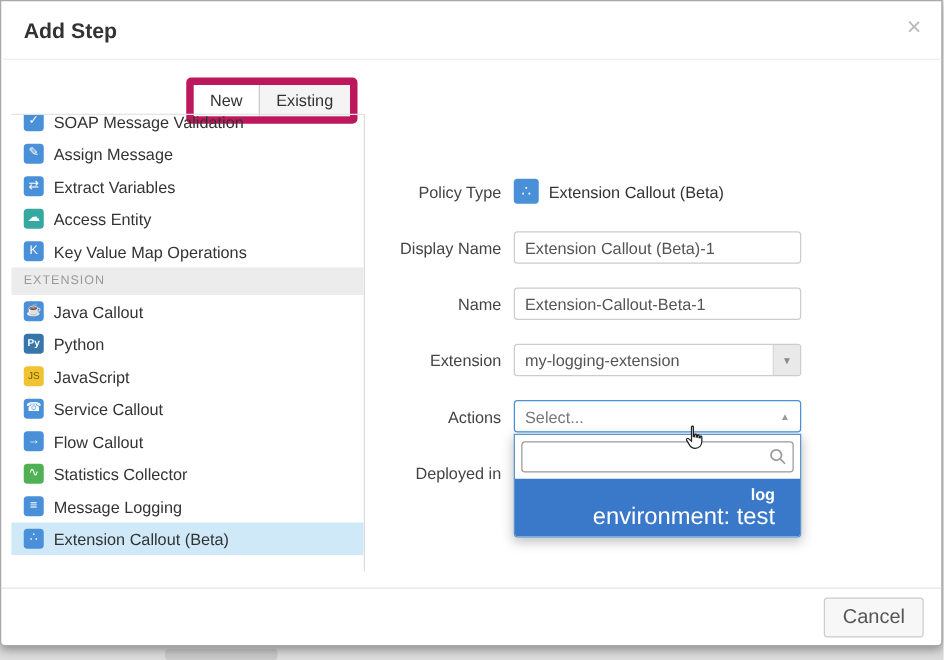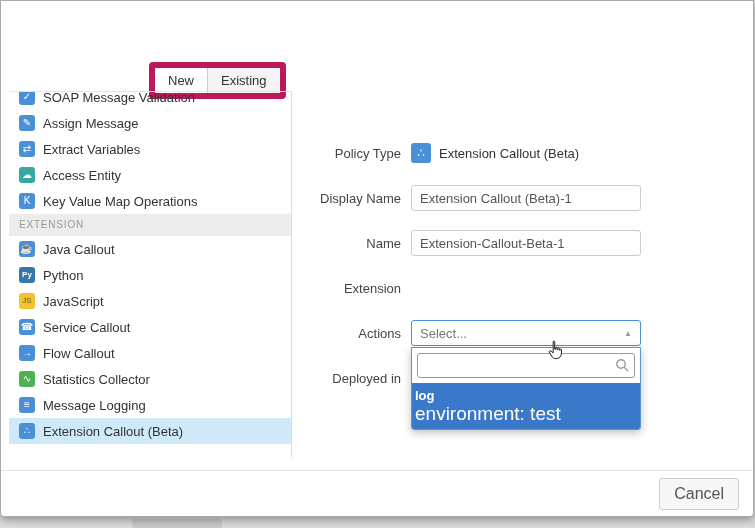--- a/index.html
+++ b/index.html
@@ -35,40 +35,44 @@
   .fselect { width:230px; height:26px; border:1px solid #ccc; border-radius:3px; display:flex; align-items:center; position:relative; background:#fff; }
   .fselect .val { flex:1; padding:0 8px; font-size:13px; color:#555; white-space:nowrap; overflow:hidden; }
   .arrowbox { width:22px; align-self:stretch; background:#e9e9e9; border-left:1px solid #ccc; border-radius:0 2px 2px 0; display:flex; align-items:center; justify-content:center; color:#888; font-size:8px; }
   .actions-select { border-color:#4a90d9; }
   .actions-select .val { color:#777; }
   .actions-select .caret { position:absolute; right:8px; color:#999; font-size:8px; }
   .dd-panel { position:absolute; top:26px; left:-1px; width:230px; background:#fff; border:1px solid #5a96d2; border-radius:0 0 3px 3px; box-shadow:0 3px 9px rgba(0,0,0,.25); z-index:10; overflow:hidden; }
   .dd-search-wrap { margin:5px; position:relative; }
   .dd-search { width:100%; height:25px; border:1px solid #999; border-radius:3px; padding:0 24px 0 7px; font-size:13px; font-family:inherit; }
   .dd-search-icon { position:absolute; right:5px; top:5px; }
-  .dd-option { background:#3a78c9; color:#fff; padding:4px 3px 6px; }
+  .dd-option { background:#3a78c9; color:#fff; padding:4px 20px 6px;text-align:right; }
   .opt-label { font-weight:bold; font-size:13px; line-height:18px; }
   .opt-sub { font-size:19px; line-height:18px; }
 
   .footer { position:absolute; left:0; right:0; bottom:0; height:46px; border-top:1px solid #e5e5e5;
             display:flex; align-items:center; justify-content:flex-end; padding-right:14px; gap:8px; }
   .btn { font-family:inherit; font-size:16px; border-radius:3px; padding:6px 14px; }
   .btn-cancel { color:#555; background:#f7f7f7; border:1px solid #ccc; }
   .btn-add { color:#fff; background:#4285d6; border:1px solid #3b76be; padding:6px 16px; }
 
   .cursor { position:absolute; left:547px; top:340px; z-index:30; }
 </style>
 </head>
 <body>
 
 <div class="stage">
   <div class="bg-fragment"></div>
 
   <div class="modal">
 
+    <div class="modal-header">
+      <div class="modal-title">Add Step</div>
+      <span class="close">×</span>
+    </div>
 
     <div class="toggle">
       <button class="tbtn selected">New</button>
       <button class="tbtn">Existing</button>
     </div>
 
     <div class="sidebar">
       <div class="sidebar-inner" id="sidebar-list">
           <div class="srow">
             <span class="sicon" style="background: rgb(74, 144, 217);">✓</span>
@@ -140,20 +144,24 @@
         <input class="finput" type="text" value="Extension Callout (Beta)-1" style="">
       </div>
 
       <div class="frow">
         <div class="flabel">Name</div>
         <input class="finput" type="text" value="Extension-Callout-Beta-1" style="">
       </div>
 
       <div class="frow">
         <div class="flabel">Extension</div>
+        <div class="fselect">
+          <span class="val">my-logging-extension</span>
+          <span class="arrowbox">▼</span>
+        </div>
       </div>
 
       <div class="frow">
         <div class="flabel">Actions</div>
         <div class="fselect actions-select">
           <span class="val">Select...</span>
           <span class="caret">▲</span>
           <div class="dd-panel">
             <div class="dd-search-wrap">
               <input class="dd-search" type="text" value="" style="">

